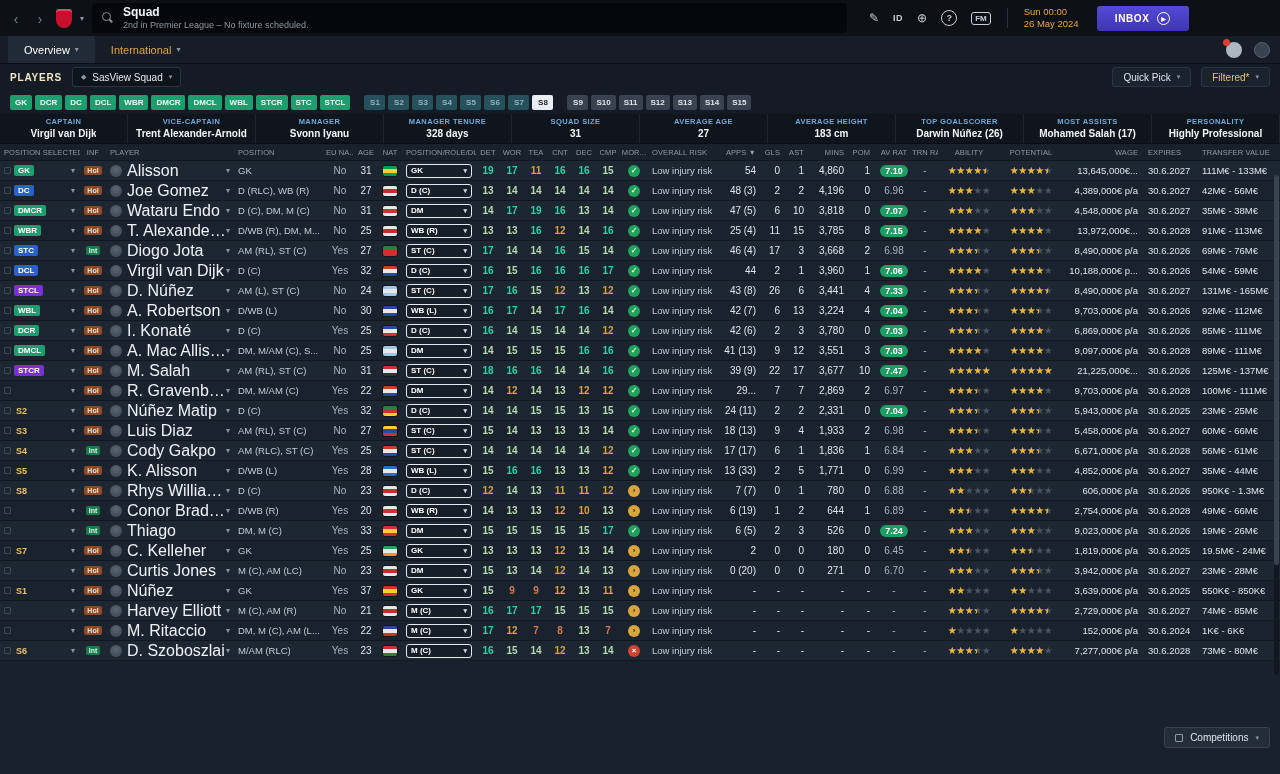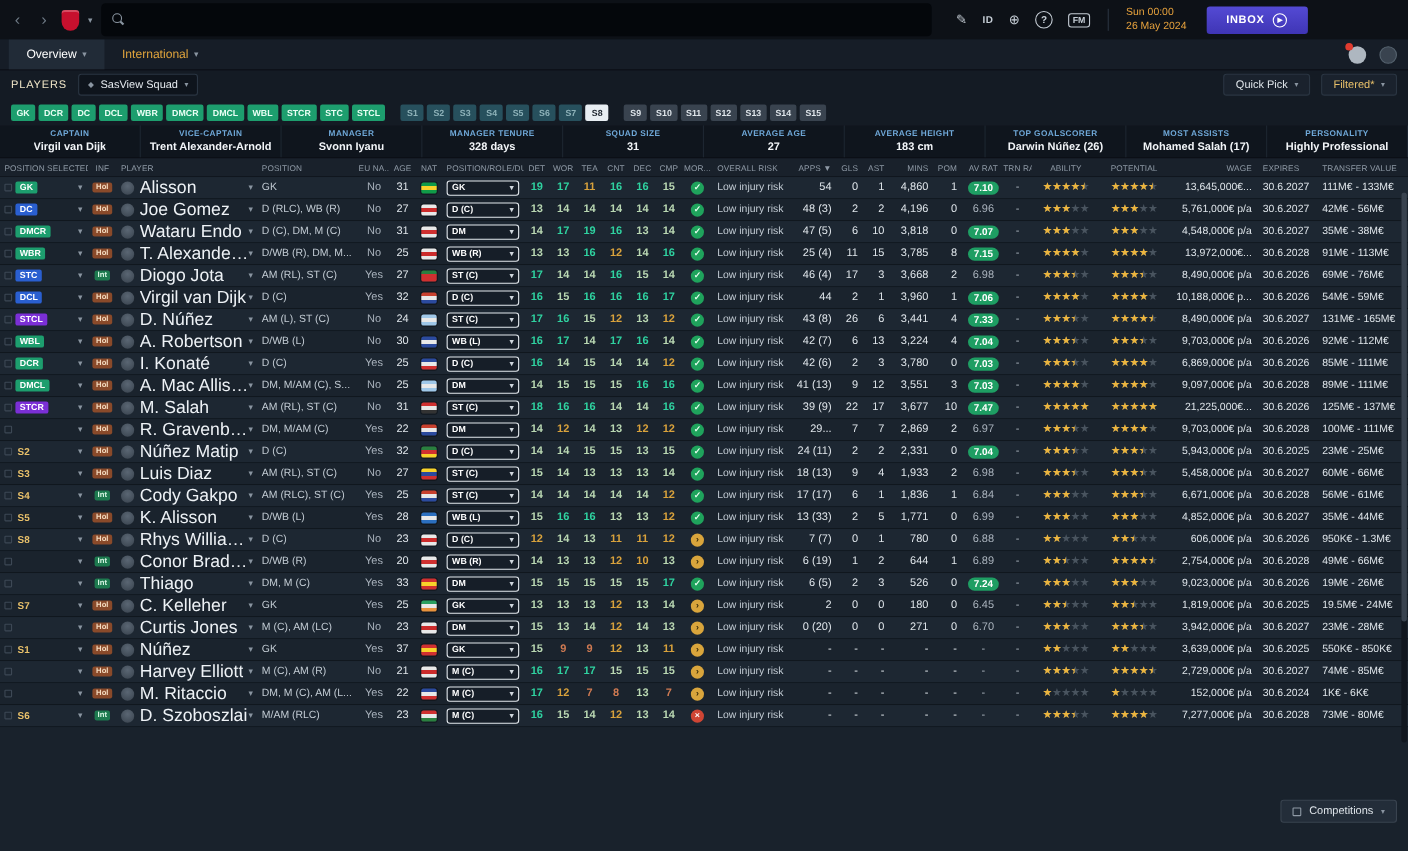--- a/index.html
+++ b/index.html
@@ -39,21 +39,21 @@
   .tab.active { background:#212b37; color:#fff; }
   .tab.intl { color:#e0a43c; }
   .tab .caret { font-size:8px; color:#8a95a1; }
   .tab-icons { position:absolute; right:10px; top:0; height:28px; display:flex; align-items:center; gap:12px; }
   .round-ico { width:16px; height:16px; border-radius:50%; background:#aeb7c0; position:relative; }
   .round-ico.dark { background:#39434f; border:1px solid #56636f; }
   .notif-dot { width:7px; height:7px; background:#e03b2f; border-radius:50%; position:absolute; top:-3px; left:-3px; }
 
   
   .toolbar { height:26px; background:#141b24; display:flex; align-items:center; padding:0 10px; gap:10px; flex:none; }
-  .players-label { font-size:10px; font-weight:normal; letter-spacing:.8px; color:#f0e6c8; }
+  .players-label { font-size:10px; font-weight:bold; letter-spacing:.8px; color:#f0e6c8; }
   .view-select { background:#0e141c; border:1px solid #2a3542; border-radius:3px; height:20px; display:flex; align-items:center; gap:6px; padding:0 8px; font-size:10px; color:#e4e9ee;text-align:center; }
   .view-select .diamond { color:#8a95a1; font-size:7px; }
   .spacer { flex:1; }
   .tool-btn { background:#1a222d; border:1px solid #2a3542; border-radius:3px; height:20px; display:flex; align-items:center; gap:6px; padding:0 10px; font-size:10px; color:#dfe5ea; }
   .tool-btn.filtered { color:#e8c06a; }
   .tool-btn .caret, .view-select .caret { font-size:7px; color:#8a95a1; }
 
   
   .posbar { height:24px; background:#141b24; display:flex; align-items:center; gap:3px; padding:0 10px; flex:none; }
   .pos-btn { height:15px; padding:0 5px; border-radius:2px; font-size:8px; font-weight:bold; display:flex; align-items:center; justify-content:center; min-width:21px; }
@@ -125,20 +125,24 @@
 
 <div class="app">
 
   <div class="titlebar">
     <span class="navarrow">‹</span>
     <span class="navarrow">›</span>
     <span class="club-badge"></span>
     <span class="tiny-caret">▾</span>
     <div class="title-search">
       <span class="magnifier"></span>
+      <div class="tt-col">
+        <span class="tt-title">Squad</span>
+        <span class="tt-sub">2nd in Premier League – No fixture scheduled.</span>
+      </div>
     </div>
     <div class="tb-icons">
       <span class="tb-ico">✎</span>
       <span class="id-badge">ID</span>
       <span class="tb-ico">⊕</span>
       <span class="icon-circle">?</span>
       <span class="fm-badge">FM</span>
     </div>
     <div class="tb-divider"></div>
     <div class="datebox">
@@ -391,21 +395,21 @@
         <div class="tcell c">
           <span class="rat-plain">6.96</span>
         </div>
         <div class="tcell c dim">-</div>
         <div class="tcell c">
           <span class="stars"><span class="stars-base">★★★★★</span><span class="stars-fill" style="width: 60%;">★★★★★</span></span>
         </div>
         <div class="tcell c">
           <span class="stars"><span class="stars-base">★★★★★</span><span class="stars-fill" style="width: 60%;">★★★★★</span></span>
         </div>
-        <div class="tcell r wage">5,761,000€ p/a</div>
+        <div class="tcell r wage">4,389,000€ p/a</div>
         <div class="tcell expires">30.6.2027</div>
         <div class="tcell value">42M€ - 56M€</div>
       </div>
       <div class="trow grid">
         <div class="tcell">
           <span class="checkbox"></span>
           <span class="slot-badge green">DMCR</span>
           <span class="slot-caret">▾</span>
         </div>
         <div class="tcell c">

